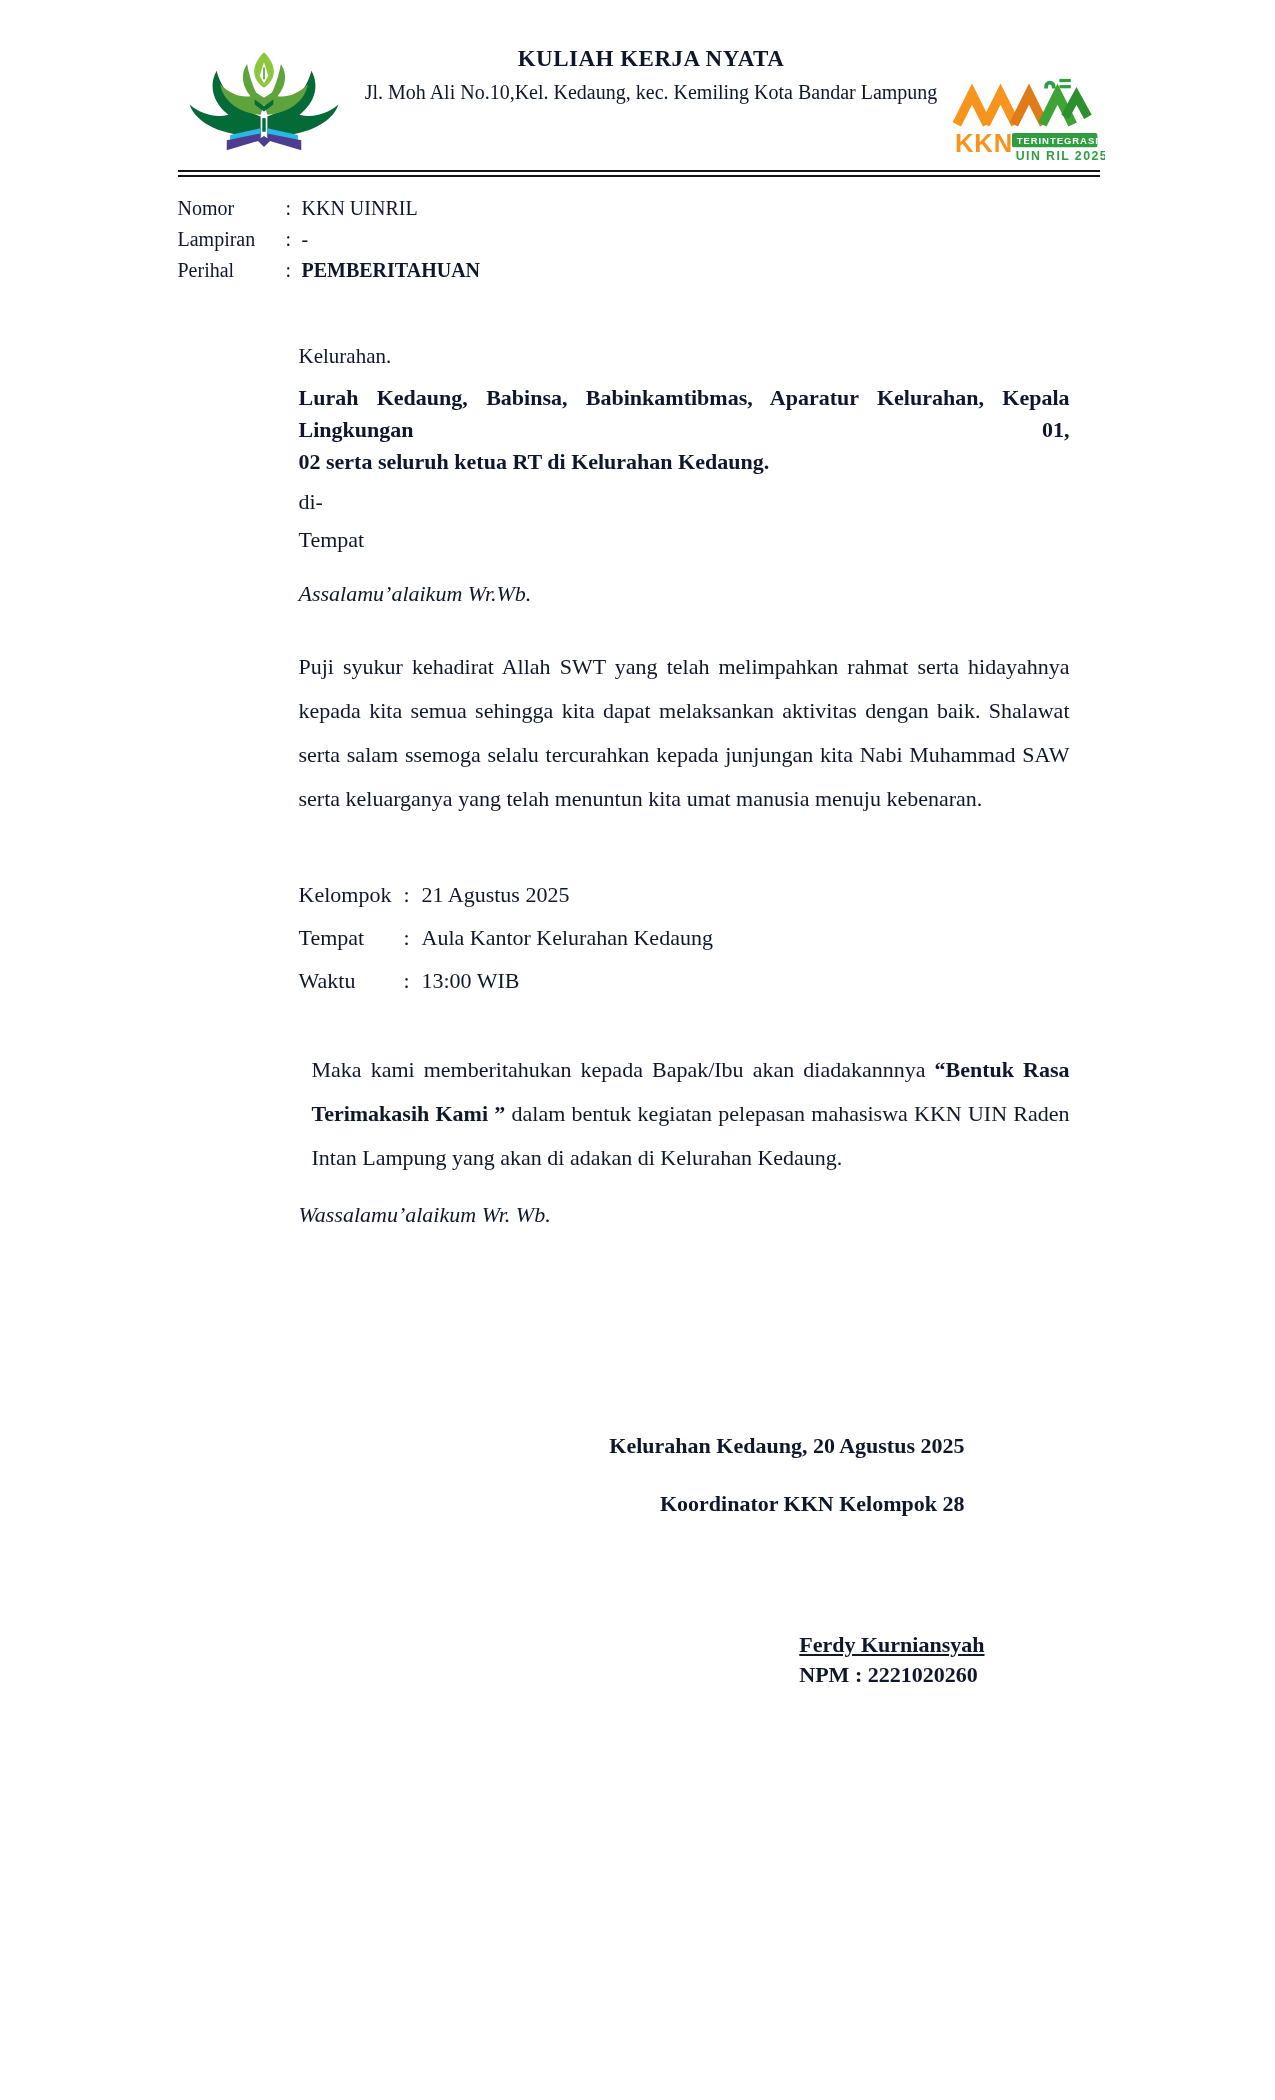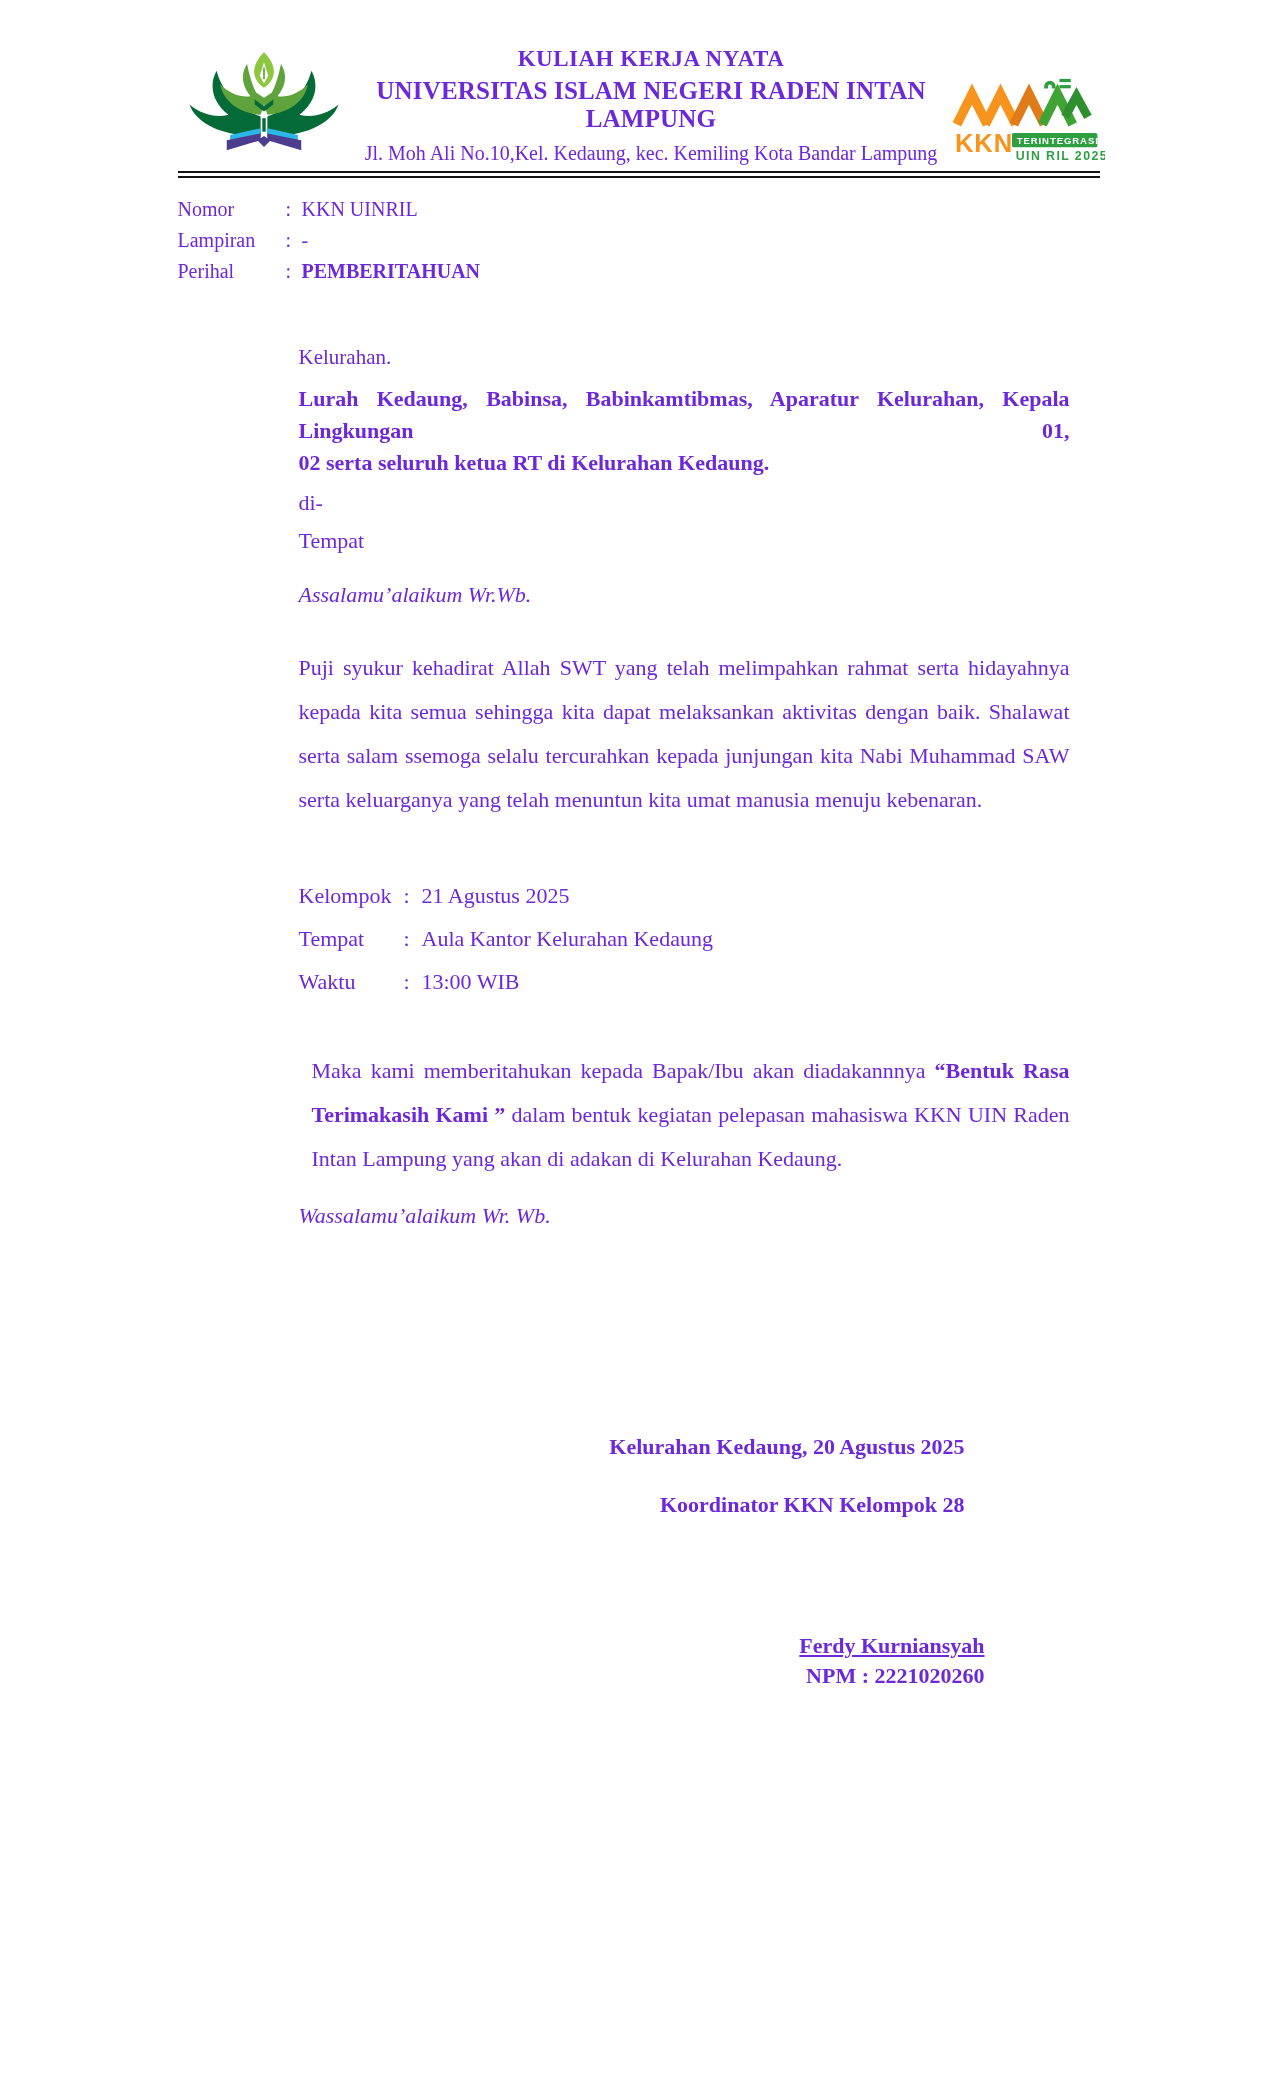--- a/index.html
+++ b/index.html
@@ -1,18 +1,18 @@
 <!DOCTYPE html>
 <html><head>
 <meta charset="utf-8">
 <style>
   html,body { margin:0; padding:0; background:#ffffff; }
   .page {
     position:relative; width:1034px; height:2100px; margin:0 auto;
-    background:#ffffff; color:#6d28d9;
+    background:#ffffff; color:#0f172a;
     font-family:"Liberation Serif","DejaVu Serif",serif;
     overflow:hidden;
   }
   
   .letterhead { display:flex; align-items:flex-start; padding:40px 50px 0 57px; }
   .logo-left  { width:172px; height:110px; flex:0 0 auto; margin-top:2px; }
   .lh-center  { flex:1 1 auto; text-align:center; padding-top:6px; }
   .lh-line1   { font-size:23px; font-weight:bold; letter-spacing:.5px; }
   .lh-line2   { font-size:25px; font-weight:bold; margin-top:5px; letter-spacing:.2px; }
   .lh-addr    { font-size:20px; margin-top:9px; }
@@ -41,21 +41,21 @@
   .p3 { margin-top:46px;margin-left:13px; }
   .details { margin-top:52px; }
   .det-row { display:flex; line-height:43px; }
   .det-label { width:105px; }
   .det-colon { width:18px; }
   .closing { font-style:italic; }
   
   .sig { margin-top:205px; text-align:right; padding-right:105px; font-weight:bold; }
   .sig-role { margin-top:32px; }
   .namebox { display:flex; justify-content:flex-end; margin-top:115px; padding-right:85px; }
-  .name-inner { text-align:right; font-weight:bold; }
+  .name-inner { text-align:left; font-weight:bold; }
   .sig-name { text-decoration:underline; }
   .sig-npm { margin-top:4px; }
   svg text { font-family:"Liberation Sans","DejaVu Sans",sans-serif; }
 </style>
 </head>
 <body>
 
 <div class="page">
 
   <div class="letterhead">
@@ -81,21 +81,20 @@
 
       <polygon points="60,110 96,102 96,110 60,120" fill="#2BB7E5"></polygon>
       <polygon points="140,110 104,102 104,110 140,120" fill="#2BB7E5"></polygon>
       <polygon points="56,116 96,108 96,116 56,128" fill="#4E3D8F"></polygon>
       <polygon points="144,116 104,108 104,116 144,128" fill="#4E3D8F"></polygon>
       <polygon points="92,116 100,111 108,116 100,124" fill="#4E3D8F"></polygon>
     </svg>
 
     <div class="lh-center">
       <div class="lh-line1">KULIAH KERJA NYATA</div>
-      <div class="lh-line2">UNIVERSITAS ISLAM NEGERI RADEN INTAN LAMPUNG</div>
       <div class="lh-addr">Jl. Moh Ali No.10,Kel. Kedaung, kec. Kemiling Kota Bandar Lampung</div>
     </div>
 
     <svg class="logo-right" viewBox="0 0 160 100" aria-hidden="true">
 
       <path d="M96,20 a6,6 0 0 1 12,0 l0,2 -4,0 0,-2 a2,2 0 0 0 -4,0 l0,2 -4,0 Z" fill="#2E9E41"></path>
       <rect x="112" y="12" width="12" height="3.4" fill="#2E9E41"></rect>
       <rect x="112" y="18.5" width="12" height="3.4" fill="#2E9E41"></rect>
 
       <path d="M4,60 L20,28 L36,60" fill="none" stroke="#F7941D" stroke-width="10"></path>

